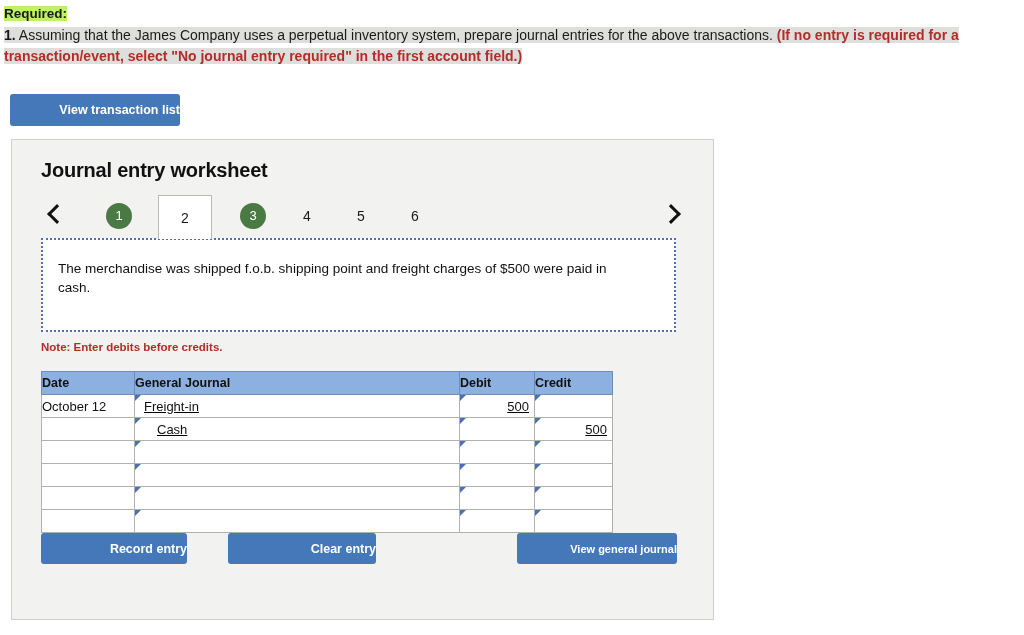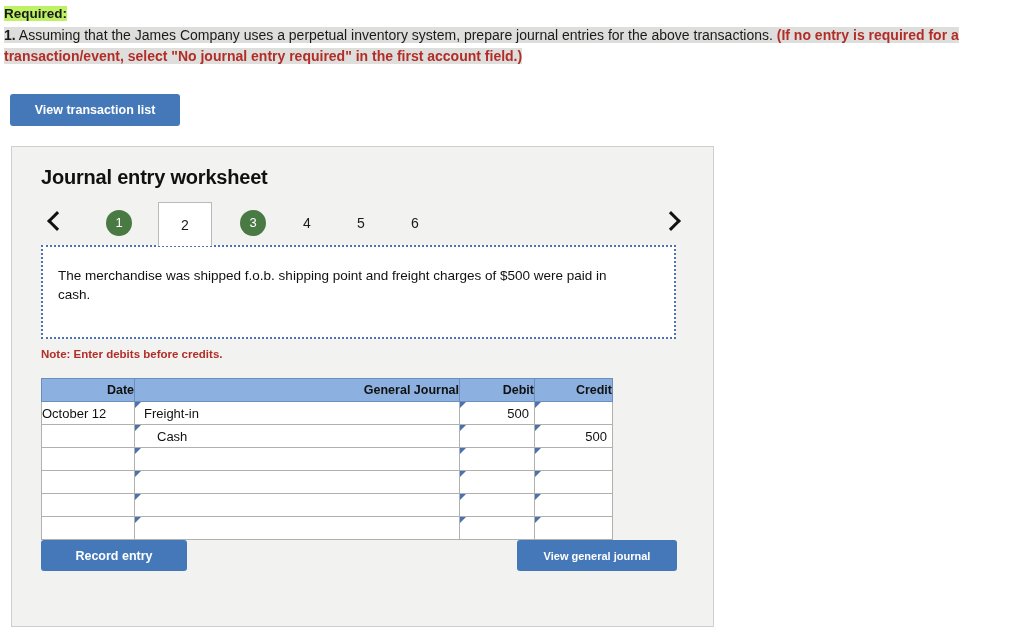--- a/index.html
+++ b/index.html
@@ -51,36 +51,36 @@
   
   .btn {
     background: #4478b8;
     color: #ffffff;
     font-weight: bold;
     border: none;
     border-radius: 3px;
     font-family: "Liberation Sans", sans-serif;
     cursor: pointer;
     padding: 0;
-    text-align: center;
+    text-align: right;
   }
   #view-transaction-list {
     position: absolute;
     left: 10px;
     top: 94px;
     width: 170px;
     height: 32px;
     font-size: 12.5px;
   }
 
   
   #worksheet-panel {
     position: absolute;
     left: 11px;
-    top: 146px;
+    top: 139px;
     width: 703px;
     height: 481px;
     background: #f2f2f1;
     border: 1px solid #cfcfcd;
     box-sizing: border-box;
   }
   #worksheet-title {
     position: absolute;
     left: 29px;
     top: 19px;
@@ -194,21 +194,21 @@
     table-layout: fixed;
     font-size: 13px;
   }
   #journal-table th {
     background: #8cb0df;
     border: 1px solid #6d8dbc;
     font-size: 12.5px;
     font-weight: bold;
     height: 22px;
     color: #111111;
-    text-align: right;
+    text-align: left;
     padding: 0;
   }
   #journal-table td {
     border: 1px solid #b0b0ae;
     height: 22px;
     padding: 0;
     background: #ffffff;
     vertical-align: middle;
   }
   col.c-date   { width: 93px; }
@@ -221,20 +221,21 @@
     font-size: 13px;
     color: #111111;
     white-space: nowrap;
     margin-top: 20px;
   }
   
   td.input-cell {
     border: 2px solid #4a72b0;
     position: relative;
     background: #ffffff;
+    text-decoration: underline;
   }
   td.input-cell .marker {
     position: absolute;
     left: 0;
     top: 0;
     width: 0;
     height: 0;
     border-left: 6px solid #4a72b0;
     border-bottom: 6px solid transparent;
   }
@@ -436,15 +437,16 @@
           </td>
         <td class="input-cell num">
             <span class="marker"></span>
             <span class="val"></span>
           </td>
       </tr>
     </tbody>
   </table>
 
   <button class="btn" id="record-entry">Record entry</button>
+  <button class="btn" id="clear-entry">Clear entry</button>
   <button class="btn" id="view-general-journal">View general journal</button>
 
 </div>
 
 </body></html>

